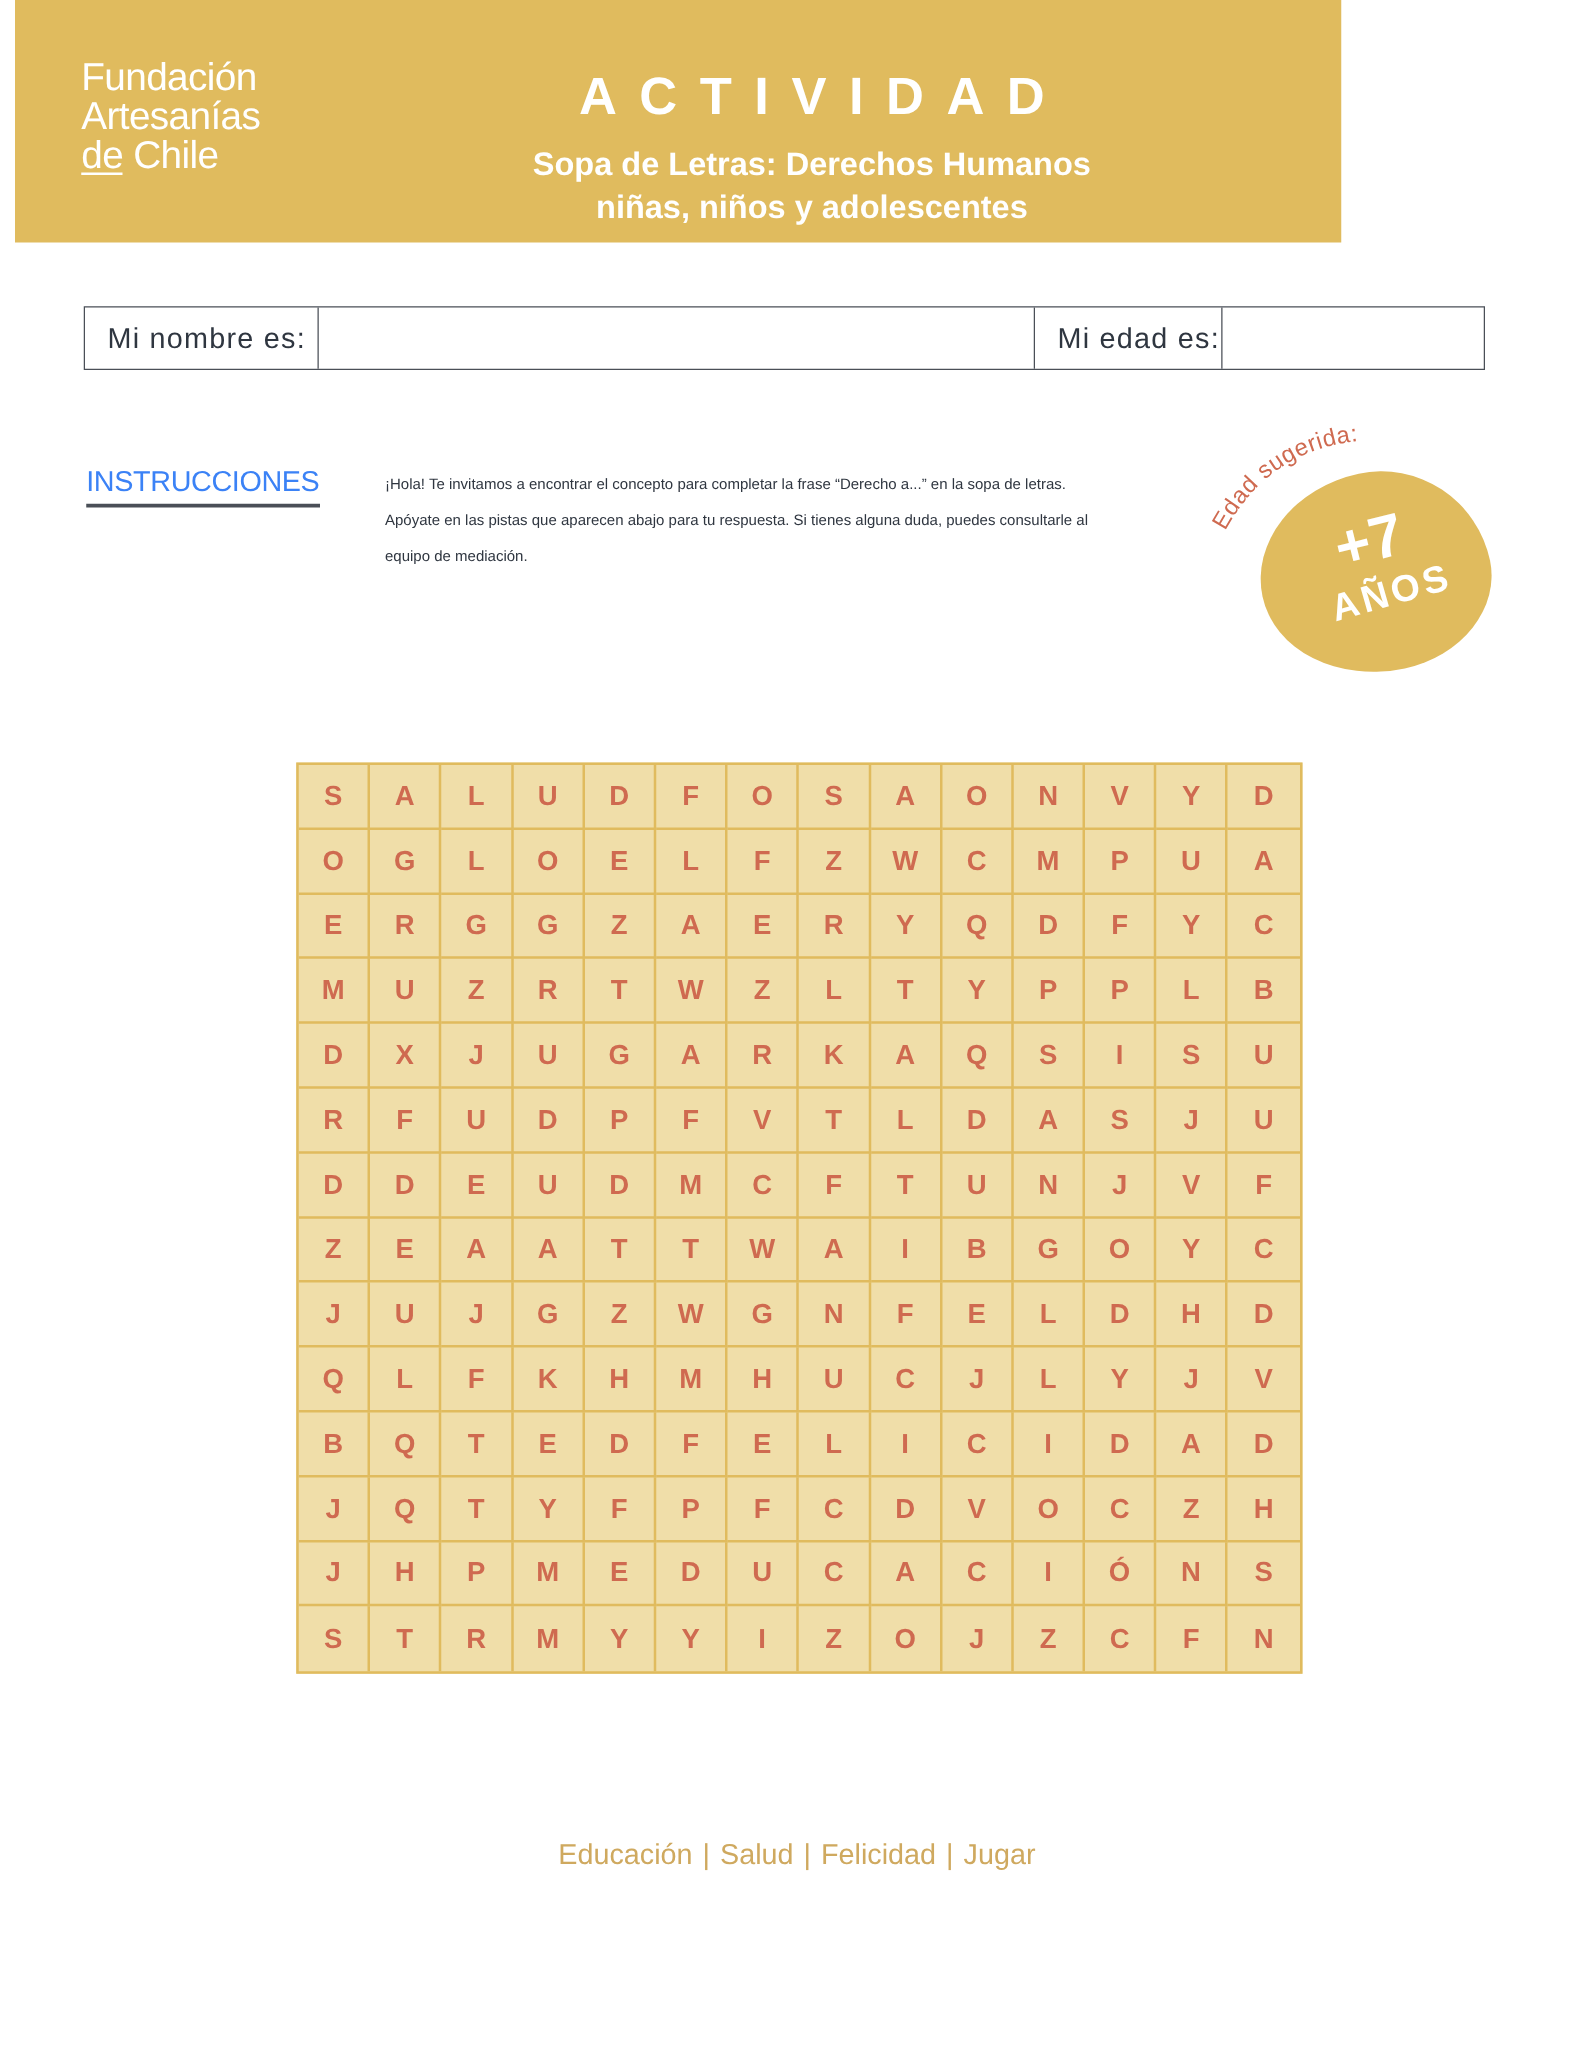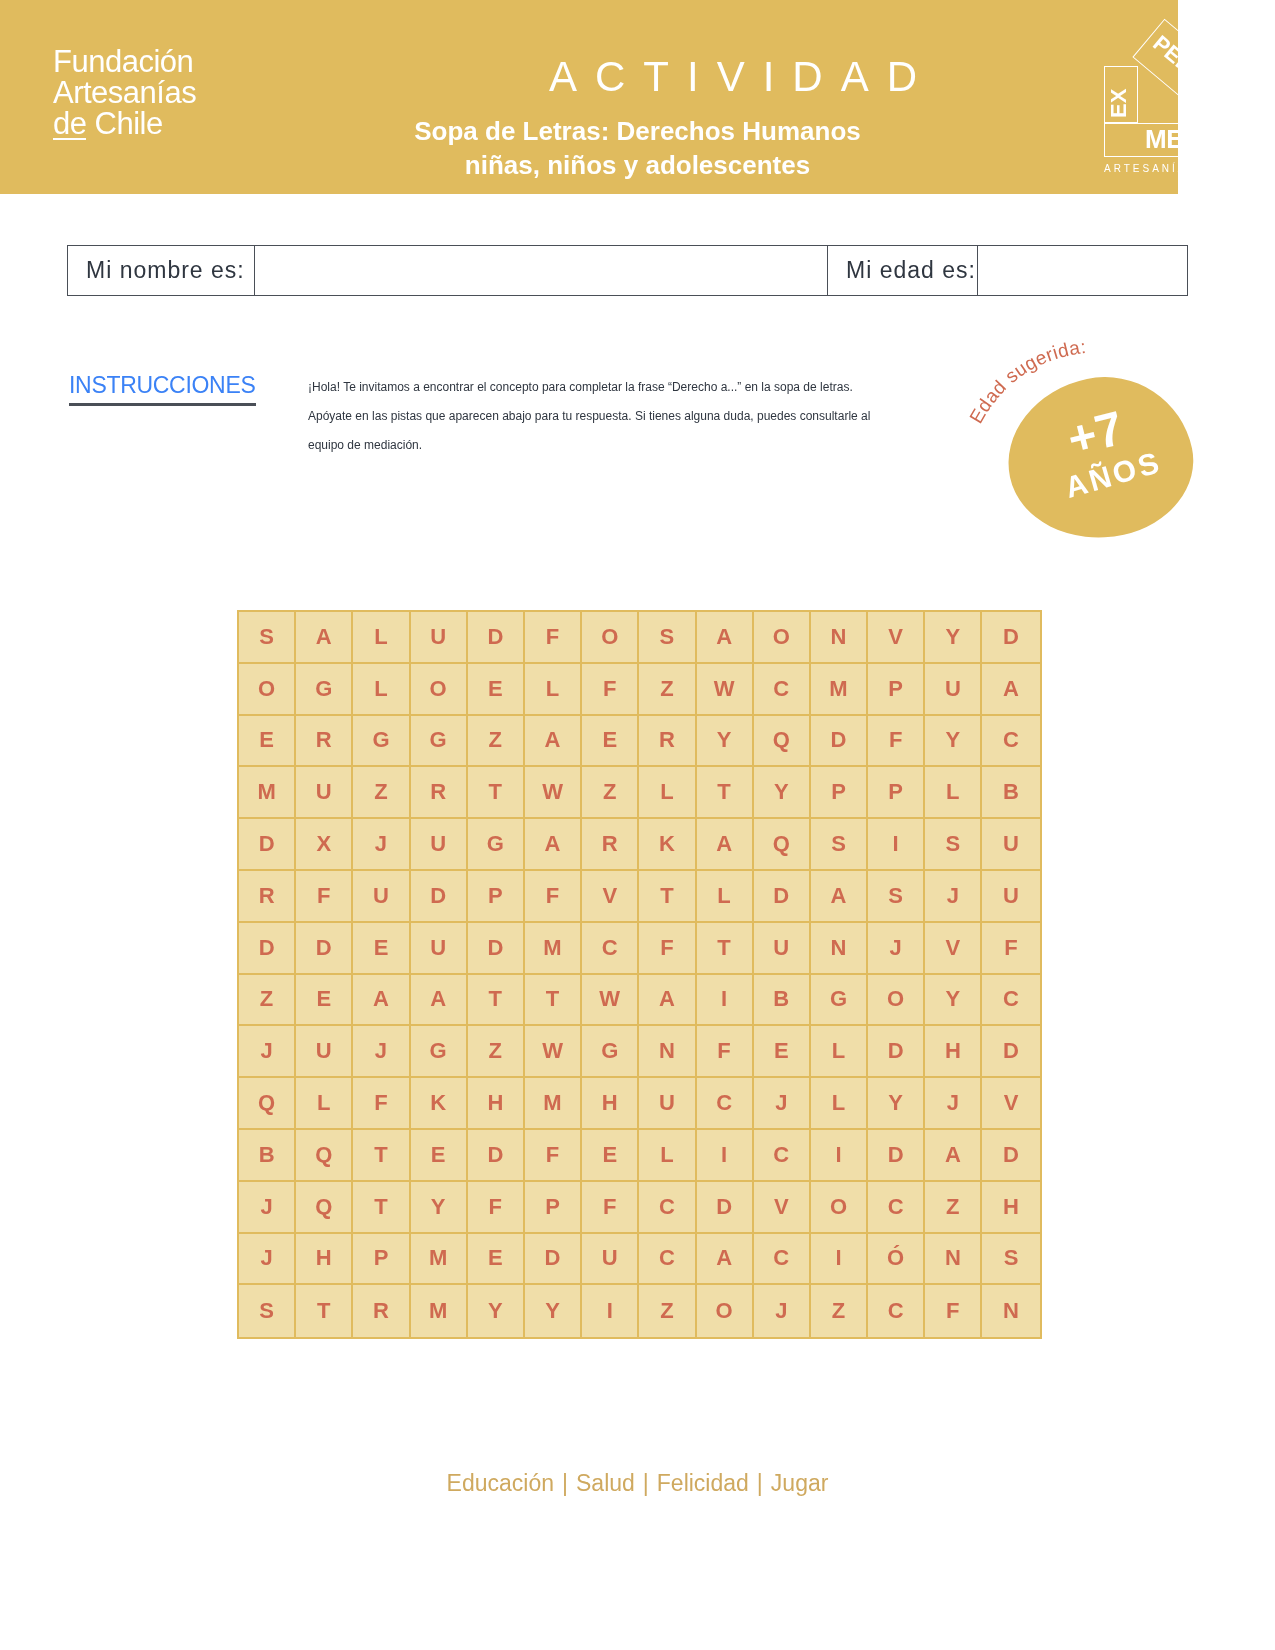--- a/index.html
+++ b/index.html
@@ -1,25 +1,25 @@
 <!DOCTYPE html>
 <html><head>
   <meta charset="utf-8">
   <style>
     * { box-sizing: border-box; margin: 0; padding: 0; }
     html, body { width: 1275px; height: 1650px; background: #ffffff; overflow: hidden; }
     body { position: relative; font-family: "Liberation Sans", sans-serif; color: #2f3640; }
 
-    .header { position: absolute; left: 0; top: 0; width: 1178px; height: 194px; background: #e0bb5e; }
+    .header { position: absolute; left: 12px; top: 0; width: 1061px; height: 194px; background: #e0bb5e; }
     .org-logo { position: absolute; left: 53px; top: 46px; color: #ffffff; font-family: "Liberation Sans", sans-serif; font-weight: 400; font-size: 31px; line-height: 31px; letter-spacing: -0.5px; }
     .org-logo div { white-space: nowrap; }
     .org-logo .underline-de { display: inline-block; border-bottom: 2px solid #ffffff; line-height: 28px; }
 
     .title-block { position: absolute; left: 340px; top: 52px; width: 595px; text-align: center; color: #ffffff; }
-    .title-block .title { font-weight: 400; font-size: 42px; letter-spacing: 18px; padding-left: 18px; line-height: 50px; text-align: right; }
+    .title-block .title { font-weight: 700; font-size: 42px; letter-spacing: 18px; padding-left: 18px; line-height: 50px; }
     .title-block .subtitle { font-weight: 700; font-size: 26px; line-height: 34px; margin-top: 12px; }
 
     .brand-logo { position: absolute; left: 1100px; top: 22px; width: 130px; height: 140px; color: #ffffff; }
     .brand-logo .ex-box { position: absolute; left: 4px; top: 44px; width: 34px; height: 57px; border: 1px solid #fff; }
     .brand-logo .ex { position: absolute; left: 6px; top: 56px; font-weight: 700; font-size: 22px; transform: rotate(-90deg); transform-origin: left top; top: 96px; }
     .brand-logo .peri-box { position: absolute; left: 40px; top: 14px; width: 72px; height: 50px; border: 1px solid #fff; transform: rotate(40deg); transform-origin: center; }
     .brand-logo .peri { position: absolute; left: 50px; top: 22px; font-weight: 700; font-size: 22px; transform: rotate(40deg); }
     .brand-logo .menta-box { position: absolute; left: 4px; top: 101px; width: 94px; height: 34px; border: 1px solid #fff; }
     .brand-logo .menta { position: absolute; left: 8px; top: 102px; font-weight: 700; font-size: 26px; letter-spacing: -0.5px; margin-left: 37px; }
     .brand-logo .artesania { position: absolute; left: 4px; top: 141px; font-size: 10px; letter-spacing: 3px; font-weight: 400; }

